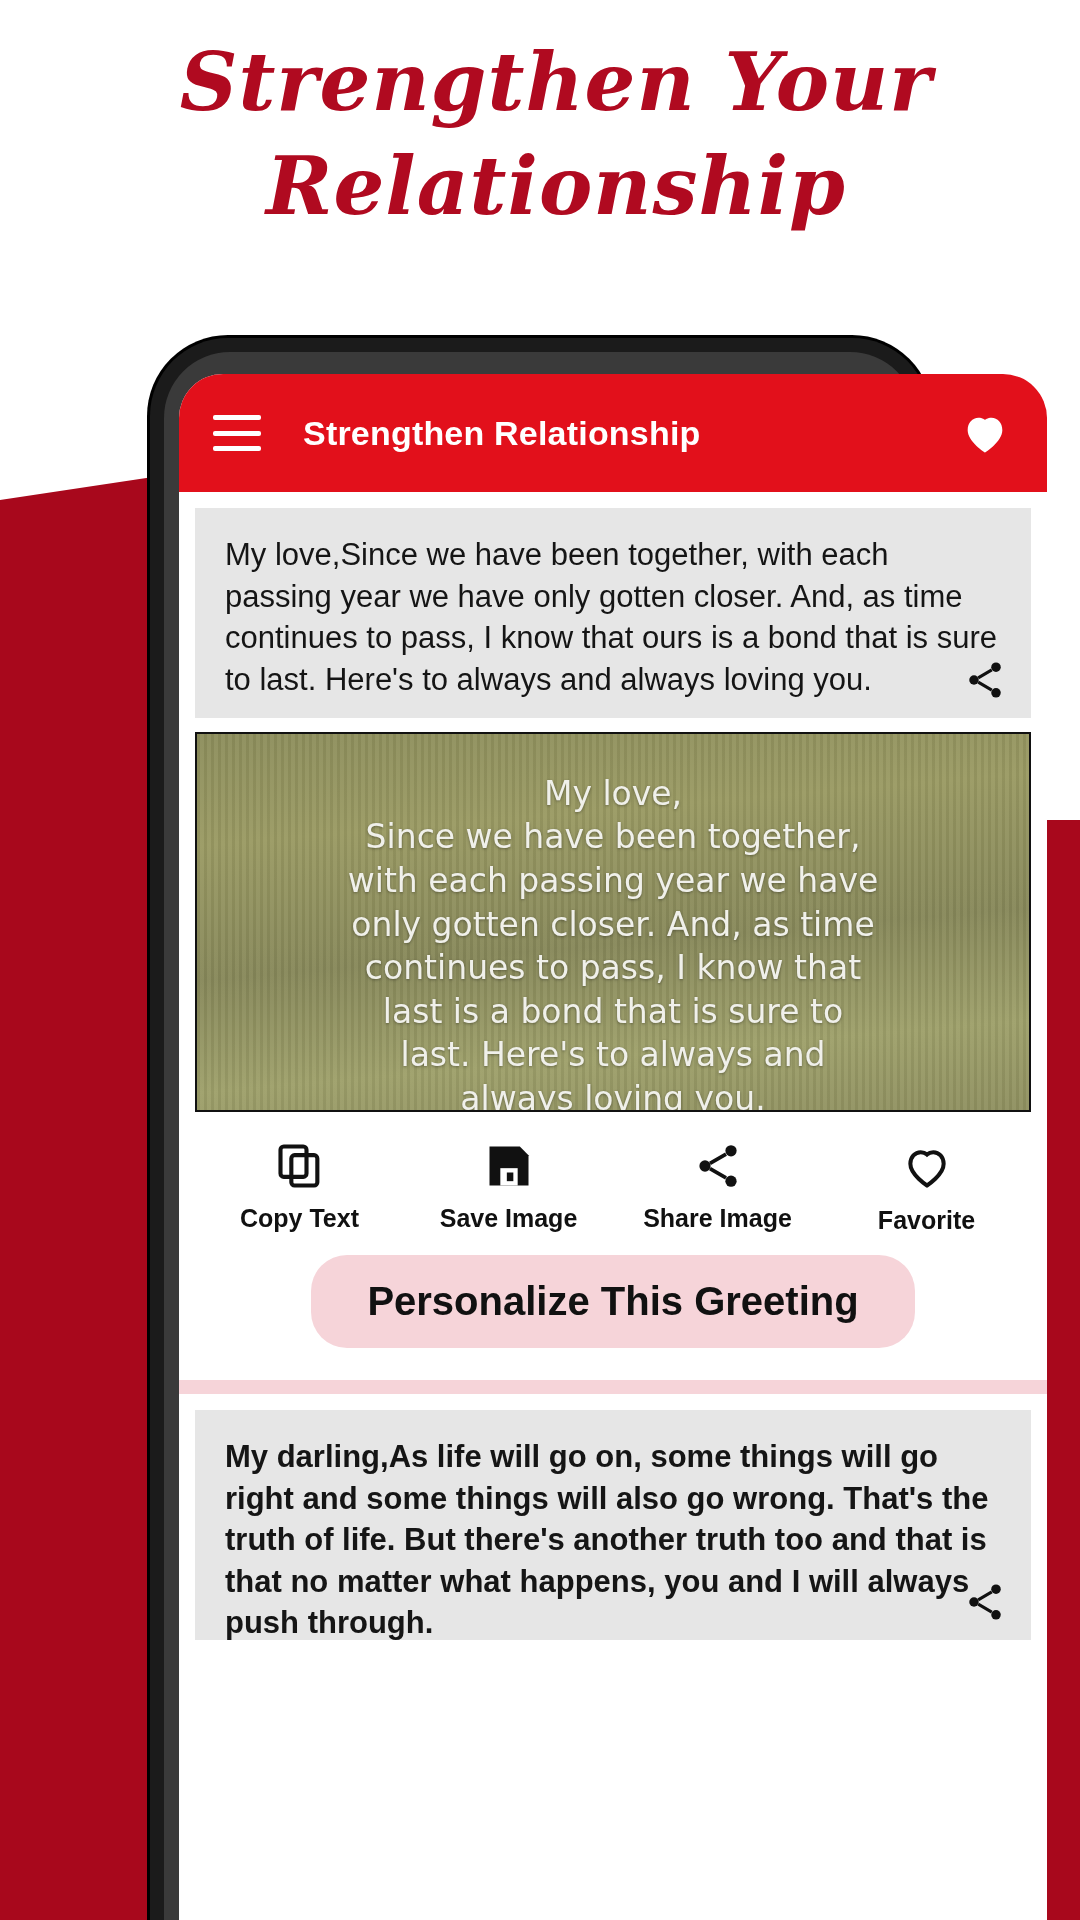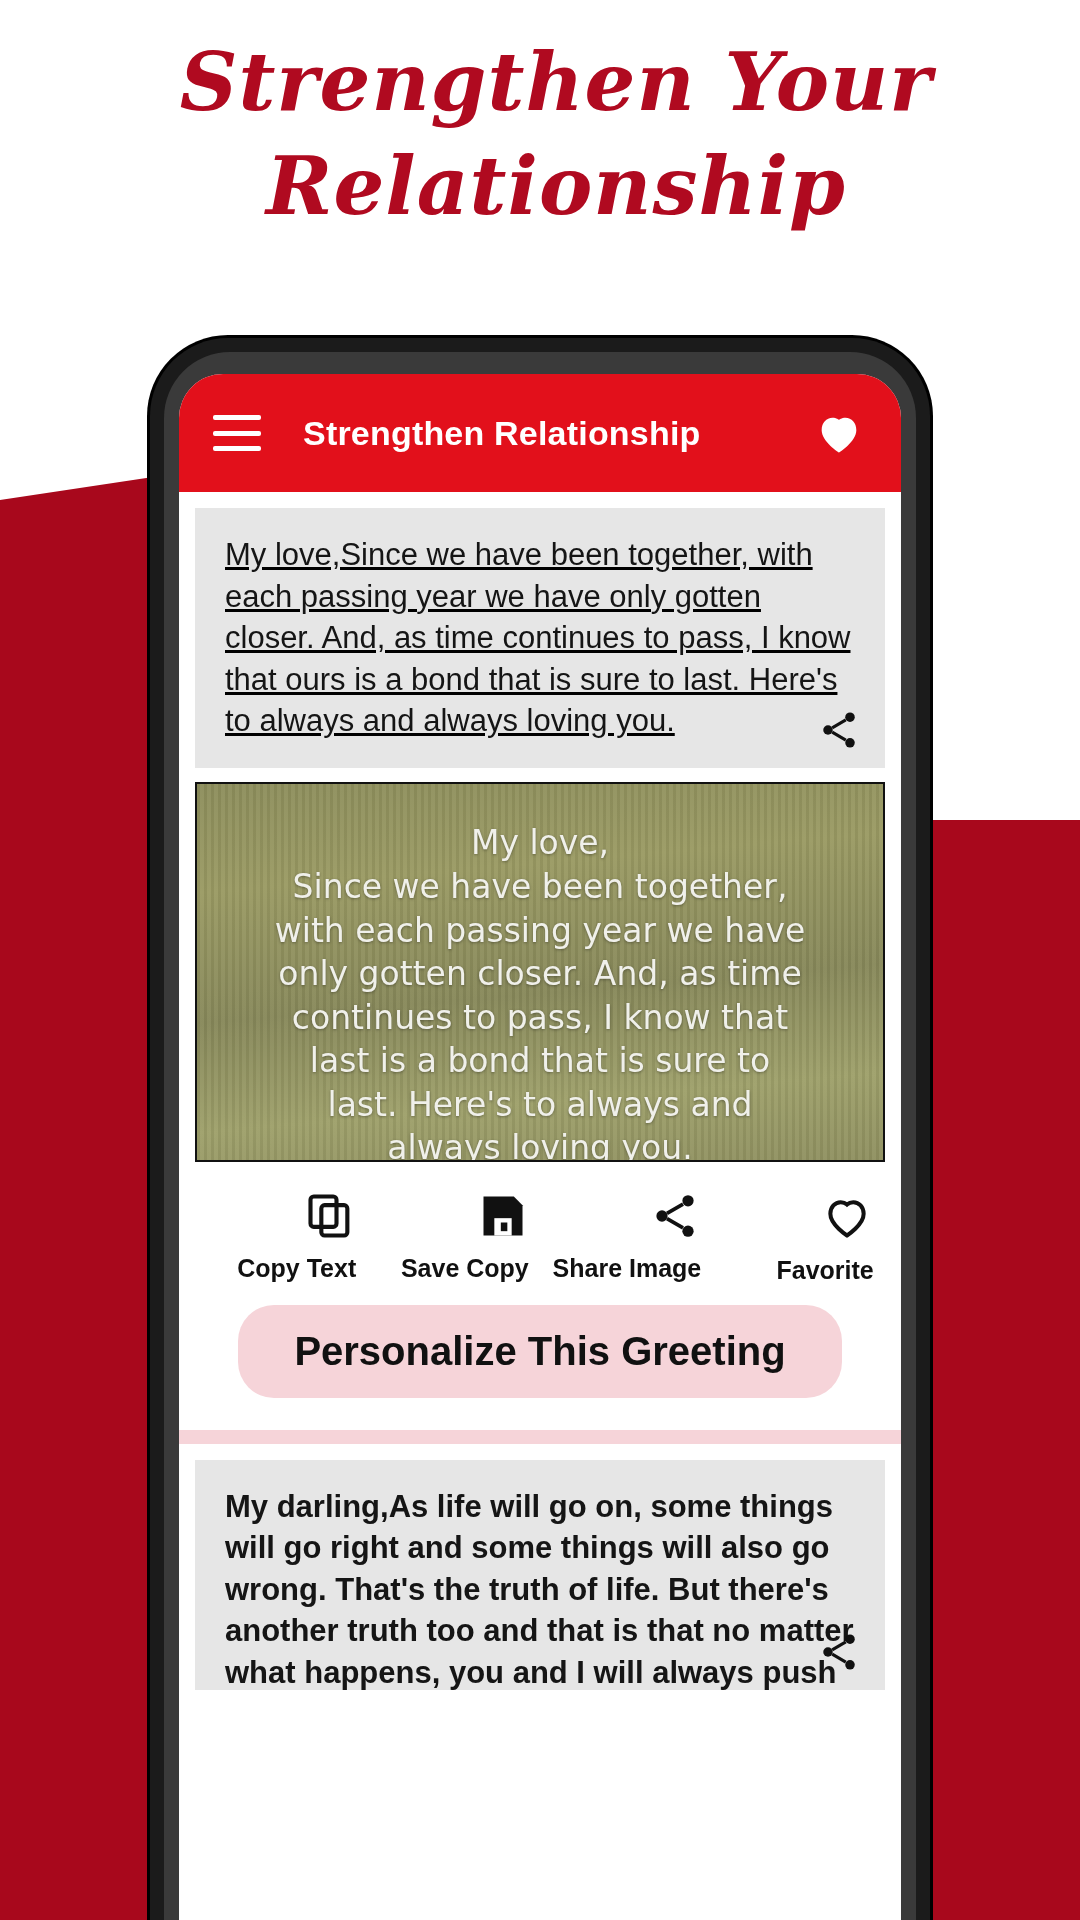--- a/index.html
+++ b/index.html
@@ -73,21 +73,21 @@
   .phone-inner-bezel {
     position: absolute;
     left: 14px; top: 14px;
     width: 752px; height: 1568px;
     background: #3a3a3a;
     border-radius: 66px 66px 0 0;
   }
   .phone-screen {
     position: absolute;
     left: 29px; top: 36px;
-    width: 722px; height: 1546px;
+    width: 868px; height: 1546px;
     background: #ffffff;
     border-radius: 44px 44px 0 0;
     overflow: hidden;
   }
 
   
   .appbar {
     position: relative;
     height: 118px;
     background: #E2101B;
@@ -113,23 +113,22 @@
 
   
   .card {
     background: #ffffff;
     padding: 0 0 0 0;
   }
   .quote-box {
     position: relative;
     margin: 16px 16px 0 16px;
     background: #E6E6E6;
-    padding: 26px 30px 26px 30px;
+    padding: 26px 30px 18px 30px;
     min-height: 200px;
-    text-decoration: underline;
   }
   .quote-text {
     font-size: 31px;
     line-height: 1.34;
     color: #151515;
   }
   .share-small {
     position: absolute;
     right: 24px; bottom: 16px;
     width: 44px; height: 44px;
@@ -160,21 +159,21 @@
 
   .actions {
     display: flex;
     justify-content: space-around;
     align-items: flex-start;
     padding: 28px 16px 10px 16px;
   }
   .action {
     display: flex;
     flex-direction: column;
-    align-items: flex-end;
+    align-items: center;
     gap: 12px;
     width: 150px;
   }
   .action-label {
     font-size: 25px;
     font-weight: bold;
     color: #111;
   }
   .personalize-wrap {
     display: flex;
@@ -272,21 +271,21 @@
             </svg>
             <div class="action-label">Copy Text</div>
           </div>
 
           <div class="action">
             <svg width="52" height="52" viewBox="0 0 24 24">
               <path d="M3 3h14l4 4v14H3z" fill="#111"></path>
               <rect x="8" y="13" width="8" height="8" fill="#fff"></rect>
               <rect x="11" y="15" width="3" height="4" fill="#111"></rect>
             </svg>
-            <div class="action-label">Save Copy</div>
+            <div class="action-label">Save Image</div>
           </div>
 
           <div class="action">
             <svg width="52" height="52" viewBox="0 0 24 24">
               <circle cx="18" cy="5" r="2.6" fill="#111"></circle>
               <circle cx="6" cy="12" r="2.6" fill="#111"></circle>
               <circle cx="18" cy="19" r="2.6" fill="#111"></circle>
               <path d="M8.3 10.8l7.4-4.3M8.3 13.2l7.4 4.3" stroke="#111" stroke-width="1.7" fill="none"></path>
             </svg>
             <div class="action-label">Share Image</div>

